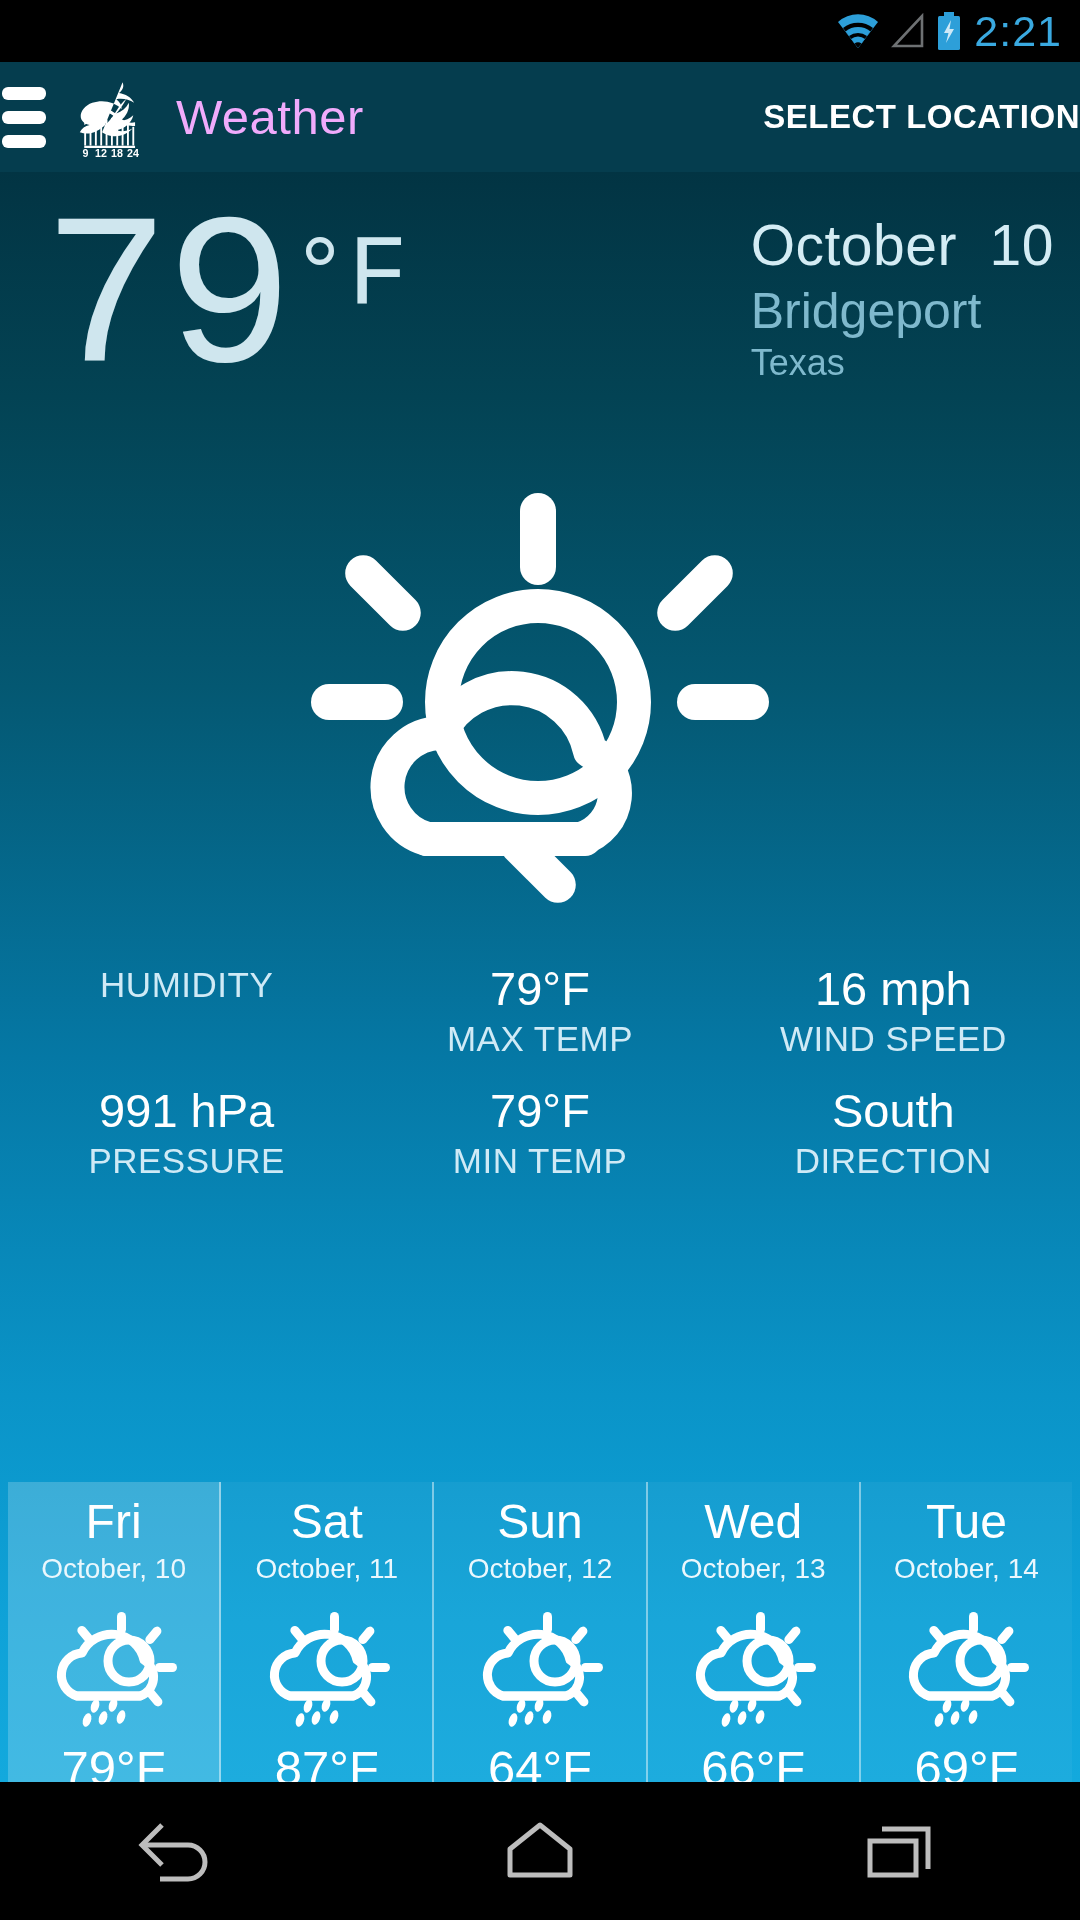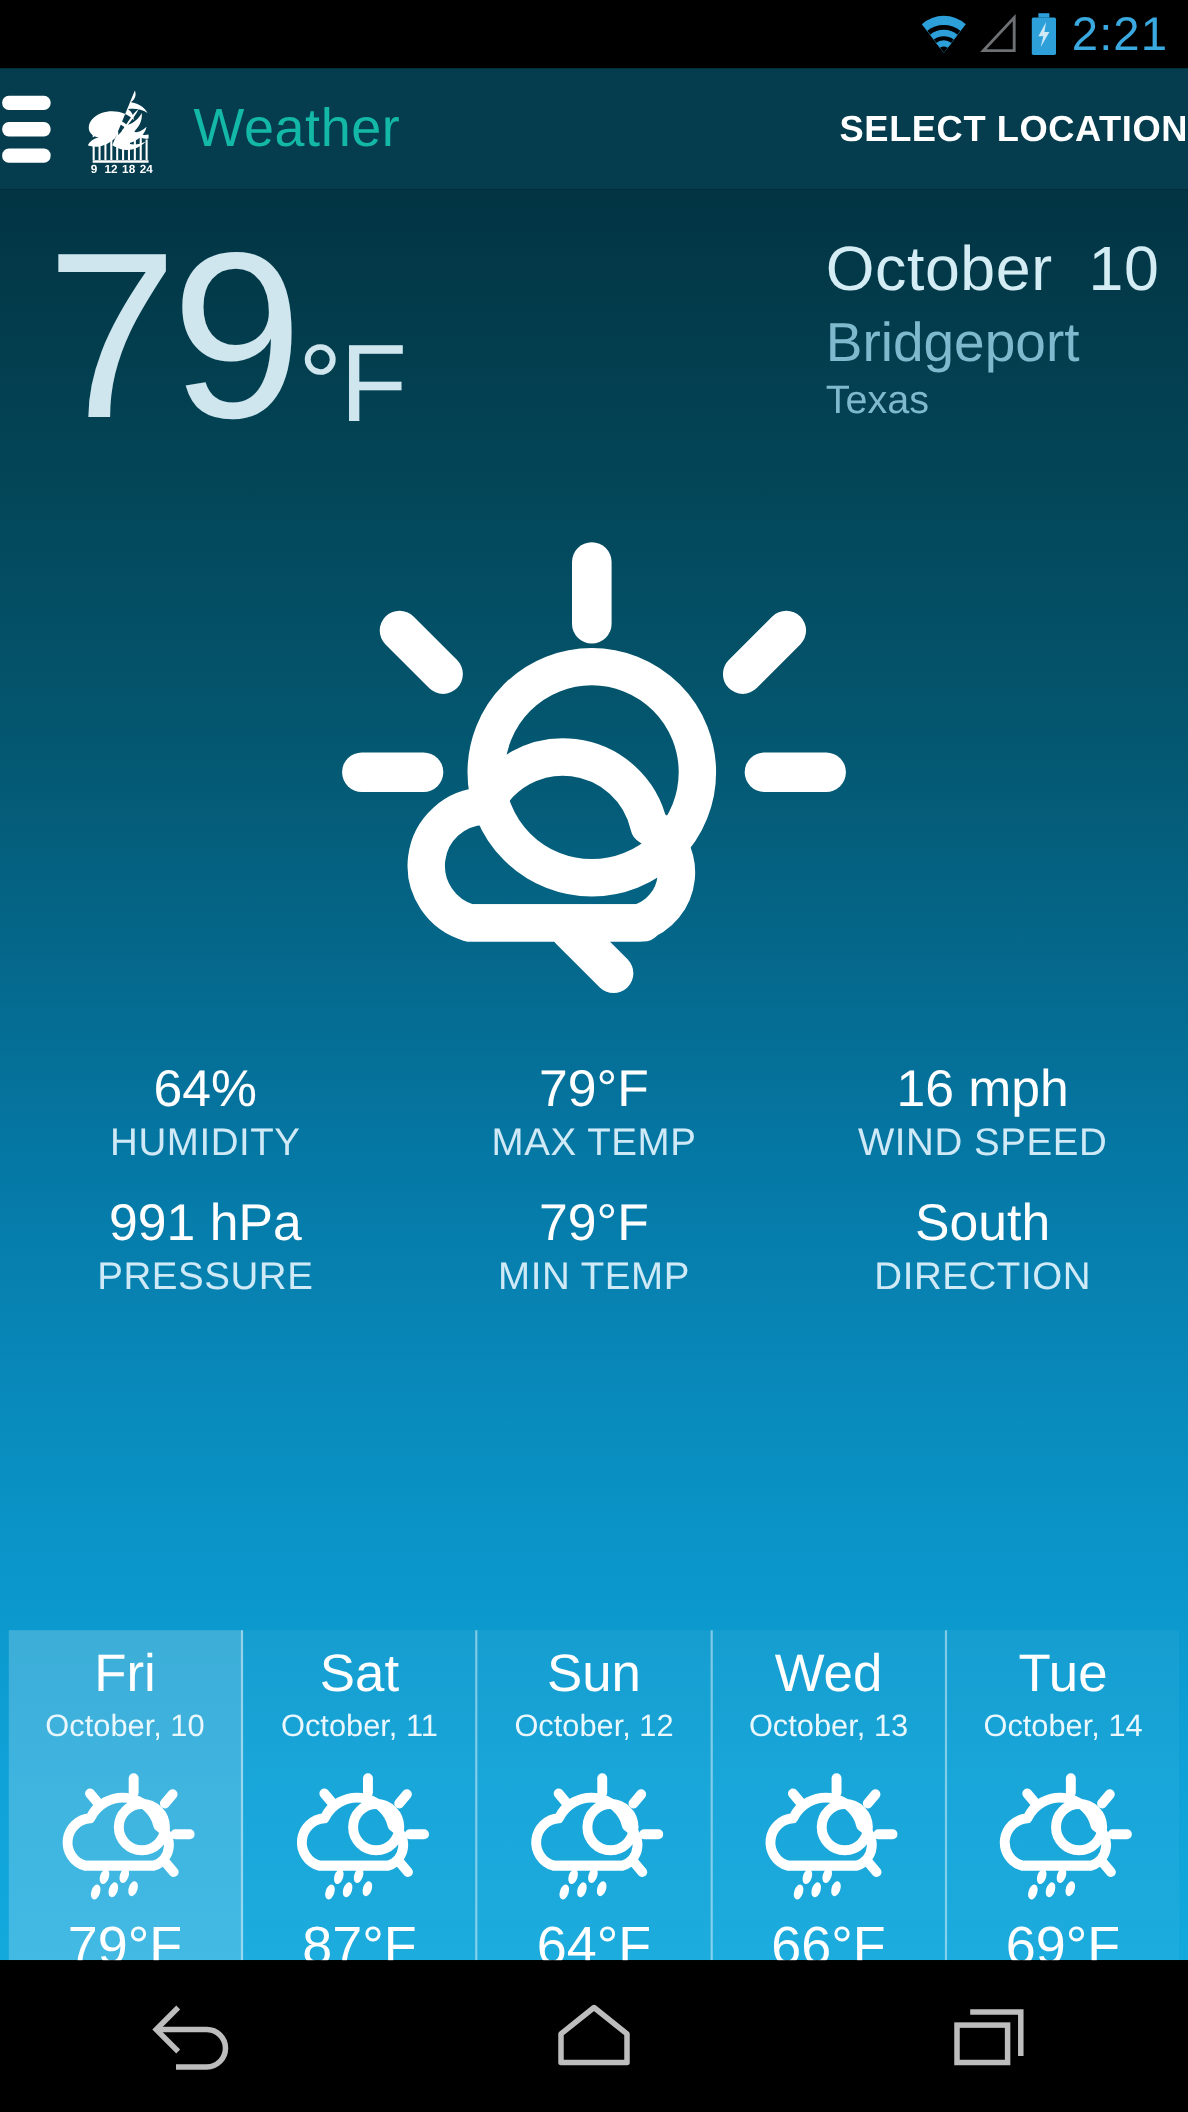--- a/index.html
+++ b/index.html
@@ -25,21 +25,21 @@
 
   
   .actionbar {
     position:absolute; top:62px; left:0; width:1080px; height:110px;
     background:#053d4e; display:flex; align-items:center;
   }
   .hamburger { width:56px; margin-left:2px; display:flex; flex-direction:column; gap:11px; }
   .hamburger span { display:block; height:13px; background:#ffffff; border-radius:6px; width:44px; }
   .app-logo { margin-left:8px; width:90px; height:82px; }
   .app-title {
-    color:#14b8a6; font-size:49px; font-weight:400; margin-left:20px;
+    color:#f0abfc; font-size:49px; font-weight:400; margin-left:20px;
     letter-spacing:0.5px;
   }
   .select-location {
     margin-left:auto; color:#ffffff;
     font-size:33px; font-weight:bold; letter-spacing:0.5px;
   }
 
   
   .body-wrap {
     position:absolute; top:172px; left:0; width:1080px; height:1610px;
@@ -49,21 +49,21 @@
       #045872 32%,
       #0578a5 55%,
       #0a94c8 76%,
       #0fa2d8 90%,
       #13a9dd 100%);
   }
 
   
   .hero { position:relative; height:270px; }
   .temp-block {
-    position:absolute; left:42px; top:38px; display:flex; align-items:flex-end;
+    position:absolute; left:42px; top:38px; display:flex; align-items:flex-start;font-family:Liberation Mono, monospace;
   }
   .temp-value {
     color:#cfe6ee; font-size:215px; line-height:0.88; font-weight:400;
     letter-spacing:-6px;
   }
   .temp-unit {
     color:#cfe6ee; font-size:100px; font-weight:300; line-height:1;
     margin-top:18px; margin-left:2px; letter-spacing:-2px;
   }
   .date-block {
@@ -206,21 +206,20 @@
                  a54 54 0 0 1 13 -106
                  a80 80 0 0 1 150 18
                  a48 48 0 0 1 -9 88 Z" fill="none" stroke="#ffffff" stroke-width="34" stroke-linejoin="round"></path>
         <path d="M122 352 L280 352" stroke="#ffffff" stroke-width="34" stroke-linecap="round"></path>
       </svg>
     </div>
 
     <div class="stats">
       <div class="stat-row">
         <div class="stat-cell">
-          <div class="stat-value">64%</div>
           <div class="stat-label">HUMIDITY</div>
         </div>
         <div class="stat-cell">
           <div class="stat-value">79°F</div>
           <div class="stat-label">MAX TEMP</div>
         </div>
         <div class="stat-cell">
           <div class="stat-value">16 mph</div>
           <div class="stat-label">WIND SPEED</div>
         </div>

